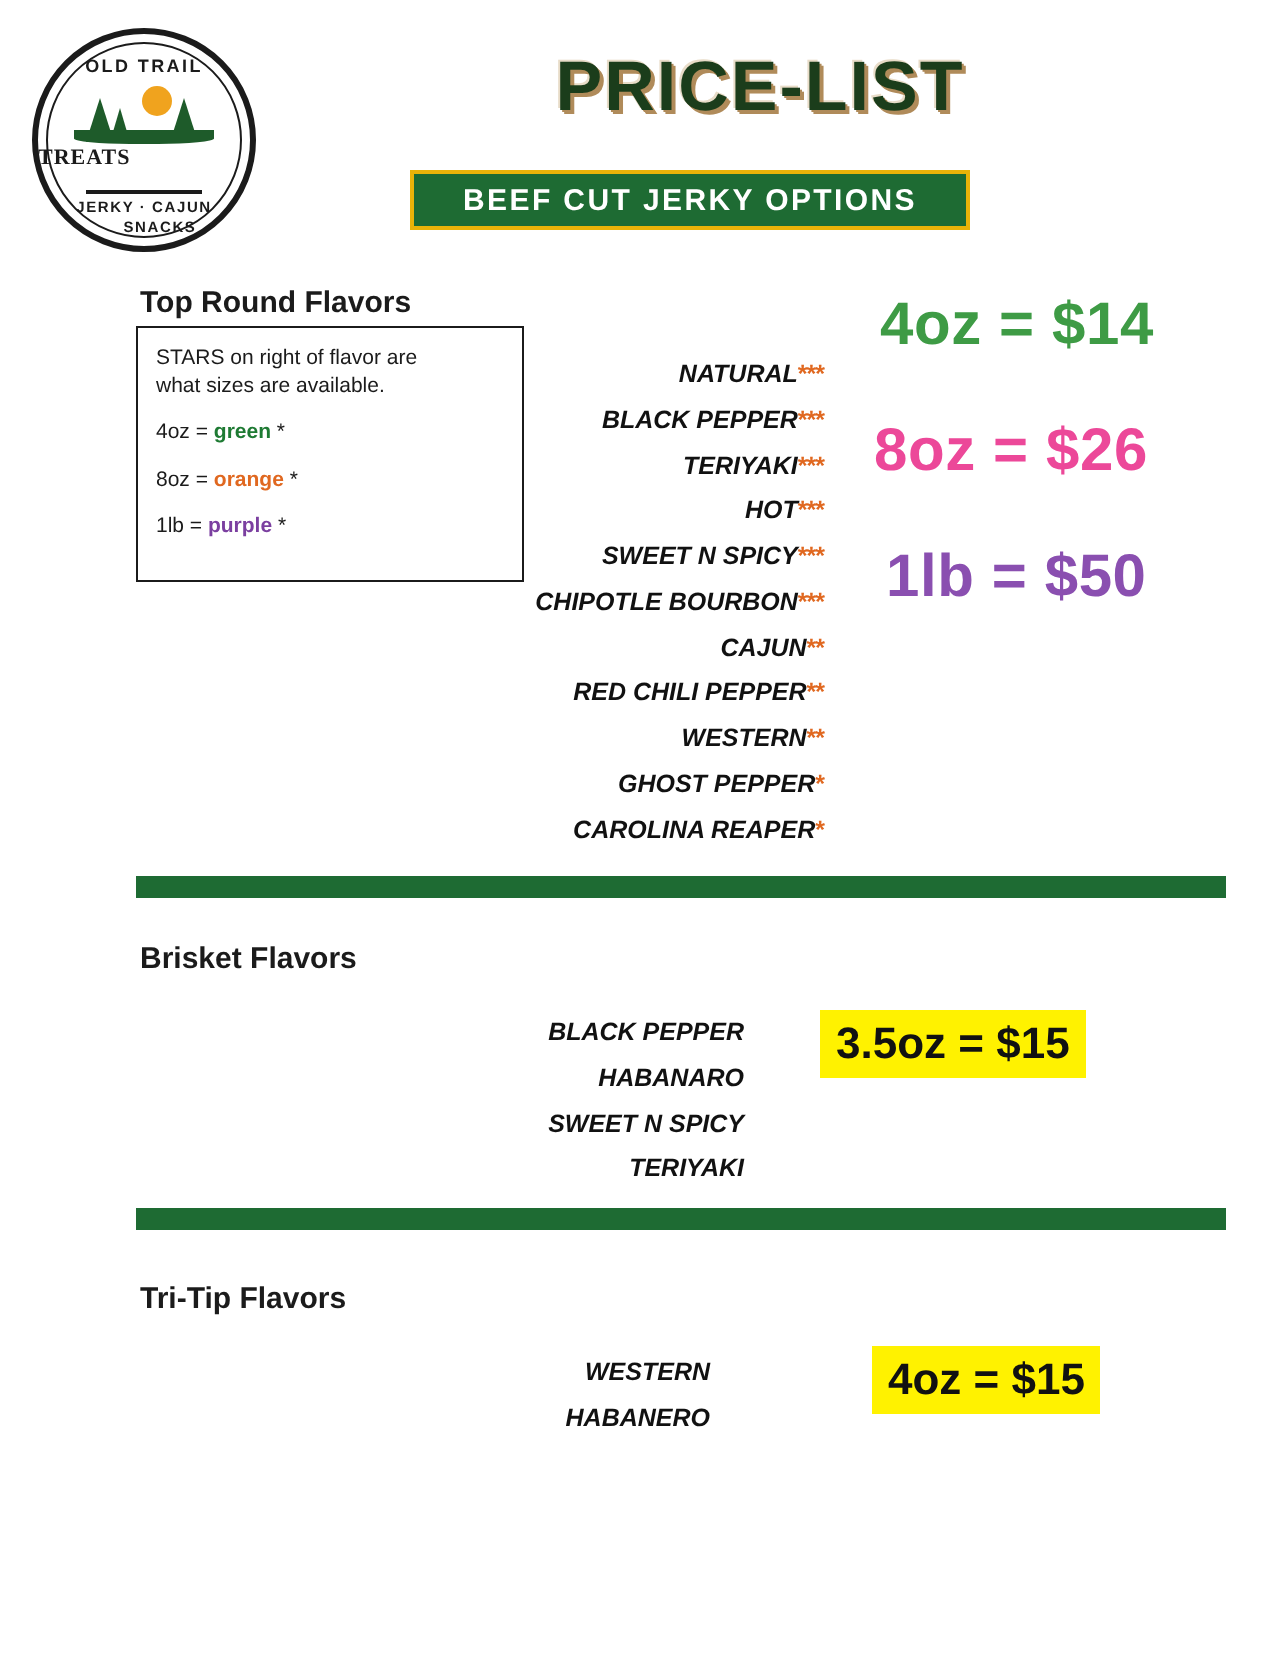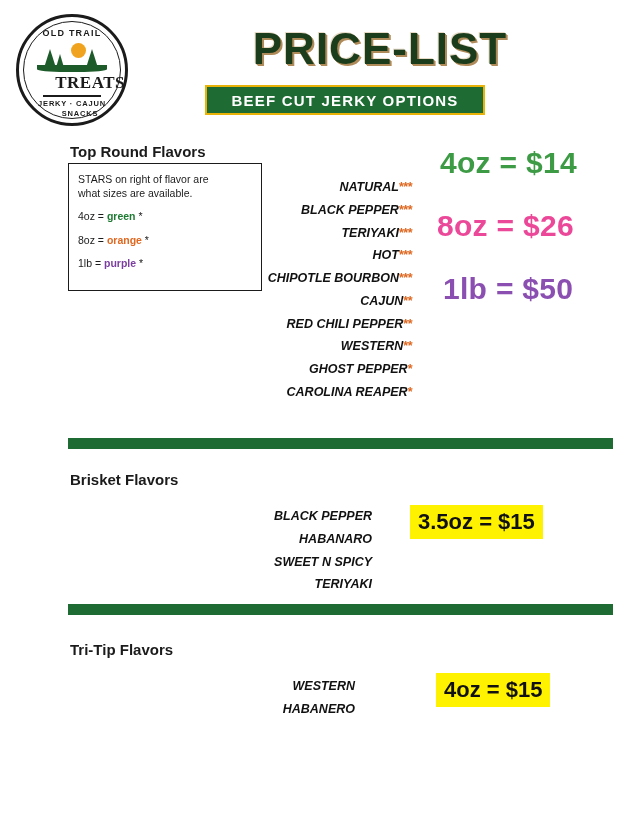--- a/index.html
+++ b/index.html
@@ -80,22 +80,22 @@
     right: 0;
     height: 7px;
     background: #1e5b2a;
     border-radius: 0 0 40% 40%;
   }
   .logo-name {
     position: absolute;
     top: 56px;
     left: 0;
     right: 0;
-    text-align: right;
-    font-size: 17px;
+    text-align: left;
+    font-size: 11px;
     font-weight: bold;
     letter-spacing: 0.5px;
     color: #1b1b1b;
     font-family: "Liberation Serif", serif;
   }
   .logo-rule {
     position: absolute;
     top: 78px;
     left: 24px;
     right: 24px;
@@ -125,21 +125,21 @@
     color: #1b1b1b;
   }
 
   
   .title {
     position: absolute;
     left: 140px;
     top: 24px;
     width: 480px;
     text-align: center;
-    font-size: 44px;
+    font-size: 35px;
     font-weight: bold;
     letter-spacing: 1px;
     color: #1b3d1b;
     font-family: "Liberation Sans", sans-serif;
     text-shadow:
       1px 1px 0 #b08b5a,
       2px 2px 0 #b08b5a,
       -1px -1px 0 #e8dcc8;
   }
   .subtitle-bar {
@@ -287,20 +287,21 @@
   <p>
     <span>1lb = </span><span class="sw sw-purple">purple</span><span> *</span>
   </p>
 </div>
 
 <div class="flavor-list" id="list-top-round">
     <div><span>NATURAL</span><span class="stars">***</span></div>
     <div><span>BLACK PEPPER</span><span class="stars">***</span></div>
     <div><span>TERIYAKI</span><span class="stars">***</span></div>
     <div><span>HOT</span><span class="stars">***</span></div>
+    <div><span>SWEET N SPICY</span><span class="stars">***</span></div>
     <div><span>CHIPOTLE BOURBON</span><span class="stars">***</span></div>
     <div><span>CAJUN</span><span class="stars">**</span></div>
     <div><span>RED CHILI PEPPER</span><span class="stars">**</span></div>
     <div><span>WESTERN</span><span class="stars">**</span></div>
     <div><span>GHOST PEPPER</span><span class="stars">*</span></div>
     <div><span>CAROLINA REAPER</span><span class="stars">*</span></div>
   </div>
 
 <div class="price" id="price-4oz">4oz = $14</div>
 <div class="price" id="price-8oz">8oz = $26</div>

